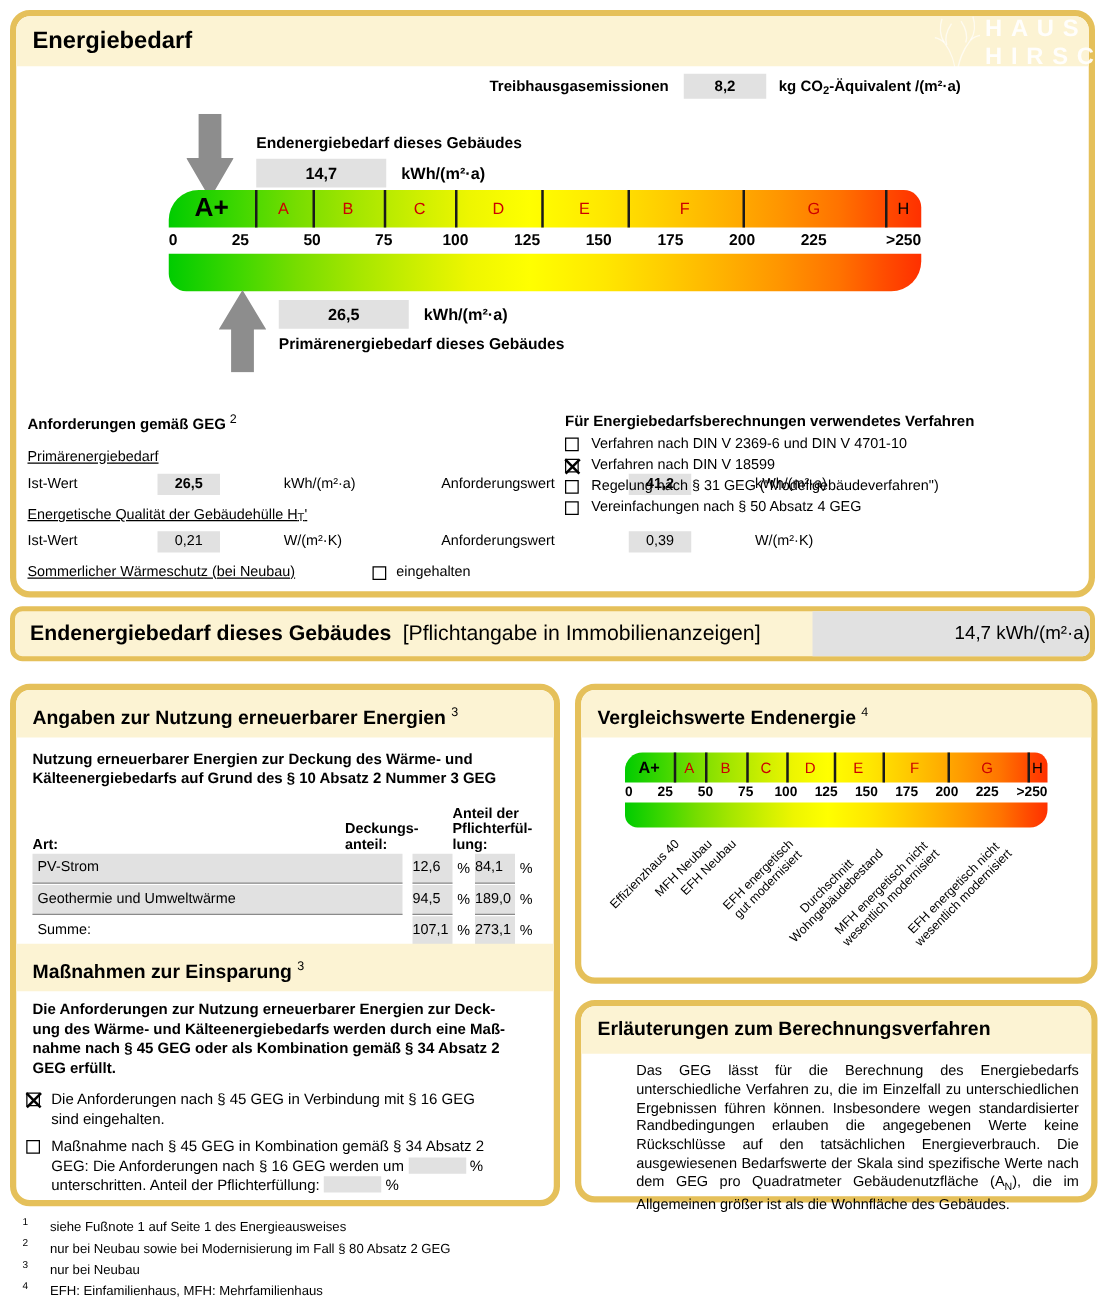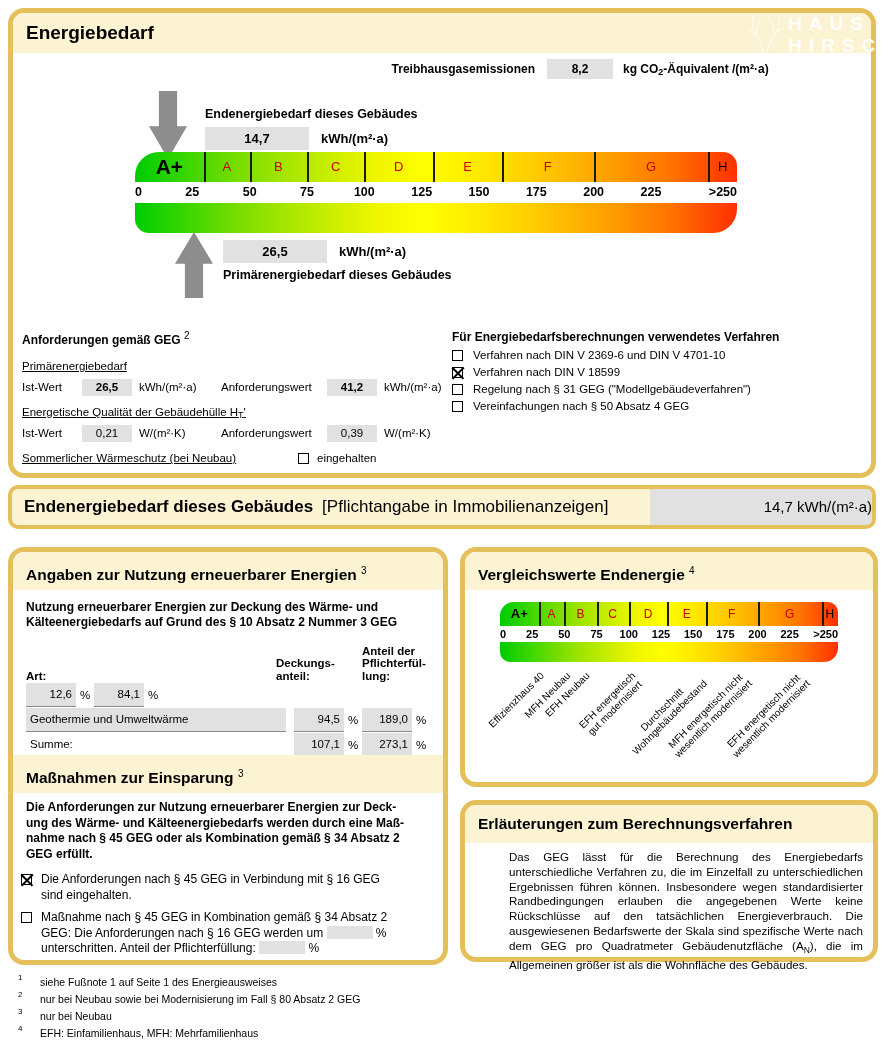--- a/index.html
+++ b/index.html
@@ -52,21 +52,21 @@
   .tick-row .t-first { left:0; width:22px; text-align:left; }
   .tick-row .t-last { right:0; width:48px; text-align:right; }
   .grad-bar { width:100%; }
   .scale-big .grad-bar { height:30px; border-radius:0 0 24px 14px; }
 
   
   .geg-col { position:absolute; left:9px; top:317px; width:425px; font-size:11.5px; }
   .u-head { font-weight:bold; font-size:12px; }
   .u-sub { text-decoration:underline; }
   .geg-line { position:absolute; left:0; }
-  .geg-row { position:absolute; left:0; display:flex; align-items:center; height:18px; }
+  .geg-row { position:absolute; left:0; display:flex; align-items:center; height:18px;gap:44px; }
   .geg-row .lbl1 { width:60px; }
   .geg-row .vb { width:50px; height:17px; line-height:17px; }
   .geg-row .un1 { width:82px; margin-left:7px; }
   .geg-row .lbl2 { width:106px; }
   .geg-row .un2 { margin-left:7px; }
   .bold { font-weight:bold; }
   .cb { position:relative; display:inline-block; width:11px; height:11px; border:1.2px solid #000; background:#fff; flex:none; }
   .cb.checked::before,.cb.checked::after { content:""; position:absolute; left:50%; top:50%; width:16px; height:1.5px; background:#000; }
   .cb.checked::before { transform:translate(-50%,-50%) rotate(45deg); }
   .cb.checked::after { transform:translate(-50%,-50%) rotate(-45deg); }
@@ -89,21 +89,21 @@
   .box-left .cream-head .ttl, .box-right1 .cream-head .ttl, .box-right2 .cream-head .ttl { font-size:15.5px; }
   .ren-intro { position:absolute; left:13px; top:48px; font-size:12px; font-weight:bold; white-space:pre-line; line-height:15px; }
   .tblwrap { position:absolute; left:13px; top:86px; width:404px; font-size:11.5px; }
   .t-head { display:flex; align-items:flex-end; height:44px; font-weight:bold; line-height:12.5px; }
   .t-head .hn { flex:1; }
   .t-head .hc { width:68px; white-space:pre-line; }
   .t-row { display:flex; align-items:center; height:25px; }
   .cell { border-bottom:1.2px solid #8a8a8a; height:24px; line-height:23px; }
   .cname { flex:1; background:var(--value_gray,#e1e1e1); padding-left:4px; margin-right:8px; }
   .cname.plain { background:#fff; }
-  .cval { width:50px; background:var(--value_gray,#e1e1e1); text-align:right; padding-right:4px; }
+  .cval { width:32px; background:var(--value_gray,#e1e1e1); padding-right:4px; }
   .cpct { width:18px; text-align:center; border-bottom:none; }
   .meas-head { top:203px; height:38px; border-radius:0; }
   .meas-head .ttl { line-height:38px; }
   .meas-intro { position:absolute; left:13px; top:248px; font-size:12px; font-weight:bold; white-space:pre-line; line-height:15.5px; }
   .meas-opt { position:absolute; left:8px; display:flex; align-items:flex-start; font-size:12px; line-height:15.5px; }
   .meas-opt .cb { margin:2px 9px 0 0; }
   .meas-opt .txt { white-space:pre-line; }
   .inline-box { display:inline-block; width:46px; height:13px; background:var(--value_gray,#e1e1e1); vertical-align:-2px; }
 
   
@@ -266,20 +266,21 @@
       <div class="t-head">
         <div class="hn">Art:</div>
         <div class="hc">Deckungs-
 anteil:</div>
         <div class="cpct"></div>
         <div class="hc">Anteil der
 Pflichterfül-
 lung:</div>
       </div>
       <div class="t-row">
+        <div class="cell cname">PV-Strom</div>
         <div class="cell cval">12,6</div>
         <div class="cpct">%</div>
         <div class="cell cval">84,1</div>
         <div class="cpct">%</div>
       </div>
       <div class="t-row">
         <div class="cell cname">Geothermie und Umweltwärme</div>
         <div class="cell cval">94,5</div>
         <div class="cpct">%</div>
         <div class="cell cval">189,0</div>

